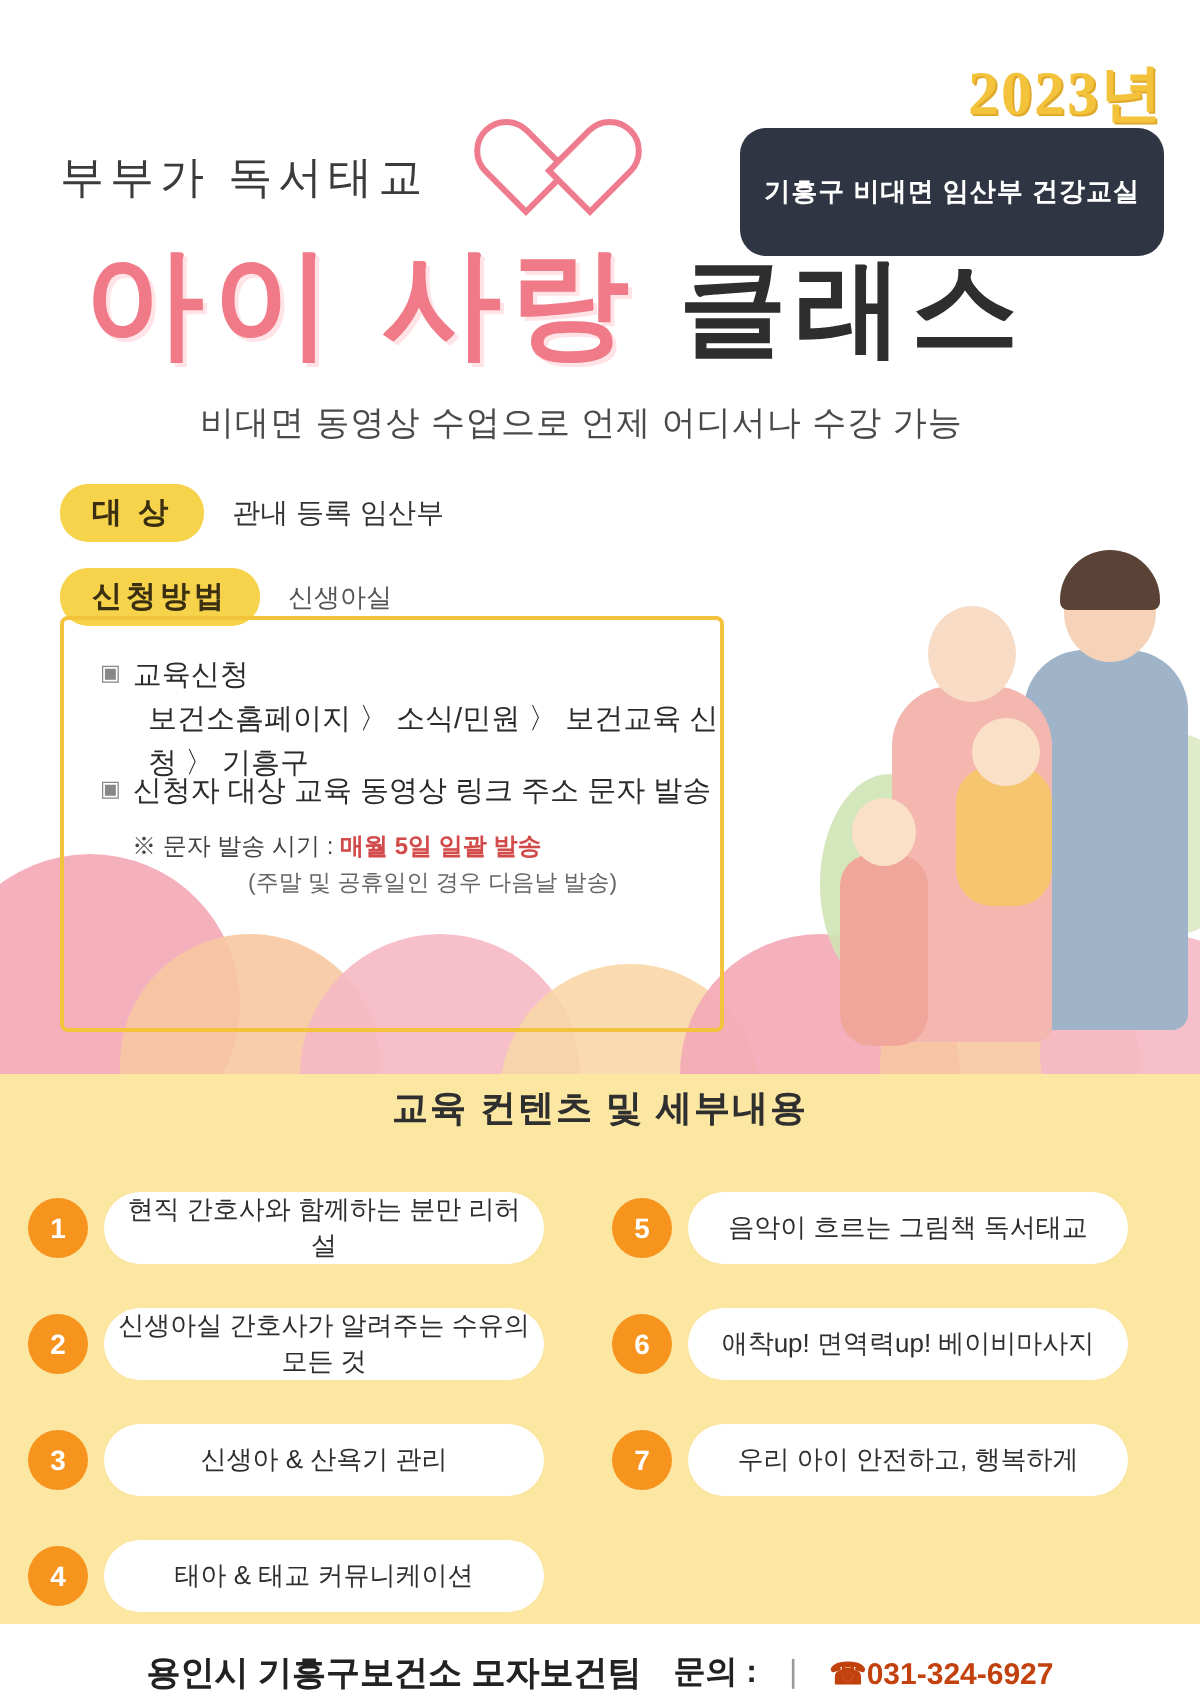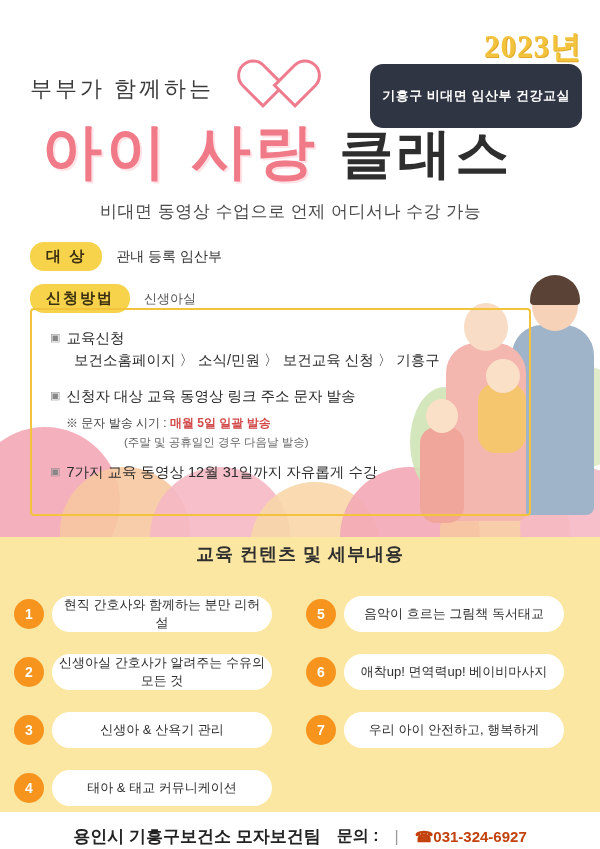--- a/index.html
+++ b/index.html
@@ -124,21 +124,21 @@
   }
   .row-text.small { font-size: 13px; color: #555; }
 
   .target-row { left: 30px; top: 230px; }
   .apply-row  { left: 30px; top: 272px; }
 
   
   .info-box {
     position: absolute;
     left: 30px; top: 296px;
-    width: 501px; height: 208px;
+    width: 332px; height: 208px;
     border: 2px solid #f3c33c;
     border-radius: 4px;
     background: rgba(255,255,255,0.0);
     padding-left: 27px;
   }
   .info-item {
     position: absolute;
     font-size: 14.5px;
     color: #2b2b2b;
     line-height: 1.5;
@@ -264,21 +264,21 @@
       <div class="body" style="left:58px; top:136px; width:48px; height:70px; background:#f6c66f; border-radius:18px;"></div>
       <div class="head" style="left:66px; top:112px; width:34px; height:34px; background:#fbe0c8;"></div>
 
       <div class="body" style="left:0px; top:180px; width:44px; height:96px; background:#f0a69a; border-radius:16px;"></div>
       <div class="head" style="left:6px; top:152px; width:32px; height:34px; background:#fbe0c8;"></div>
     </div>
 
     <div class="year-badge">2023년</div>
     <div class="subject-badge">기흥구 비대면 임산부 건강교실</div>
 
-    <div class="title-pre">부부가 함께하는</div>
+    <div class="title-pre">부부가 독서태교</div>
     <div class="heart"></div>
 
     <div class="title-main">
       <span>아이 사랑</span>
       <span class="black">클래스</span>
     </div>
     <div class="title-sub">비대면 동영상 수업으로 언제 어디서나 수강 가능</div>
 
     <div class="row target-row">
       <span class="tag">대 상</span>
@@ -298,23 +298,20 @@
 
       <div class="info-item i2">
         <span class="sq">▣</span><span>신청자 대상 교육 동영상 링크 주소 문자 발송</span>
       </div>
       <div class="info-item note">
         <span>※ 문자 발송 시기 :</span>
         <b>매월 5일 일괄 발송</b>
       </div>
       <div class="info-item note2">(주말 및 공휴일인 경우 다음날 발송)</div>
 
-      <div class="info-item i3">
-        <span class="sq">▣</span><span>7가지 교육 동영상 12월 31일까지 자유롭게 수강</span>
-      </div>
     </div>
   </div>
 
   <div class="mid">
     <div class="mid-title">교육 컨텐츠 및 세부내용</div>
     <div class="chips">
       <div class="chip">
         <div class="num">1</div>
         <div class="pill">현직 간호사와 함께하는 분만 리허설</div>
       </div>

